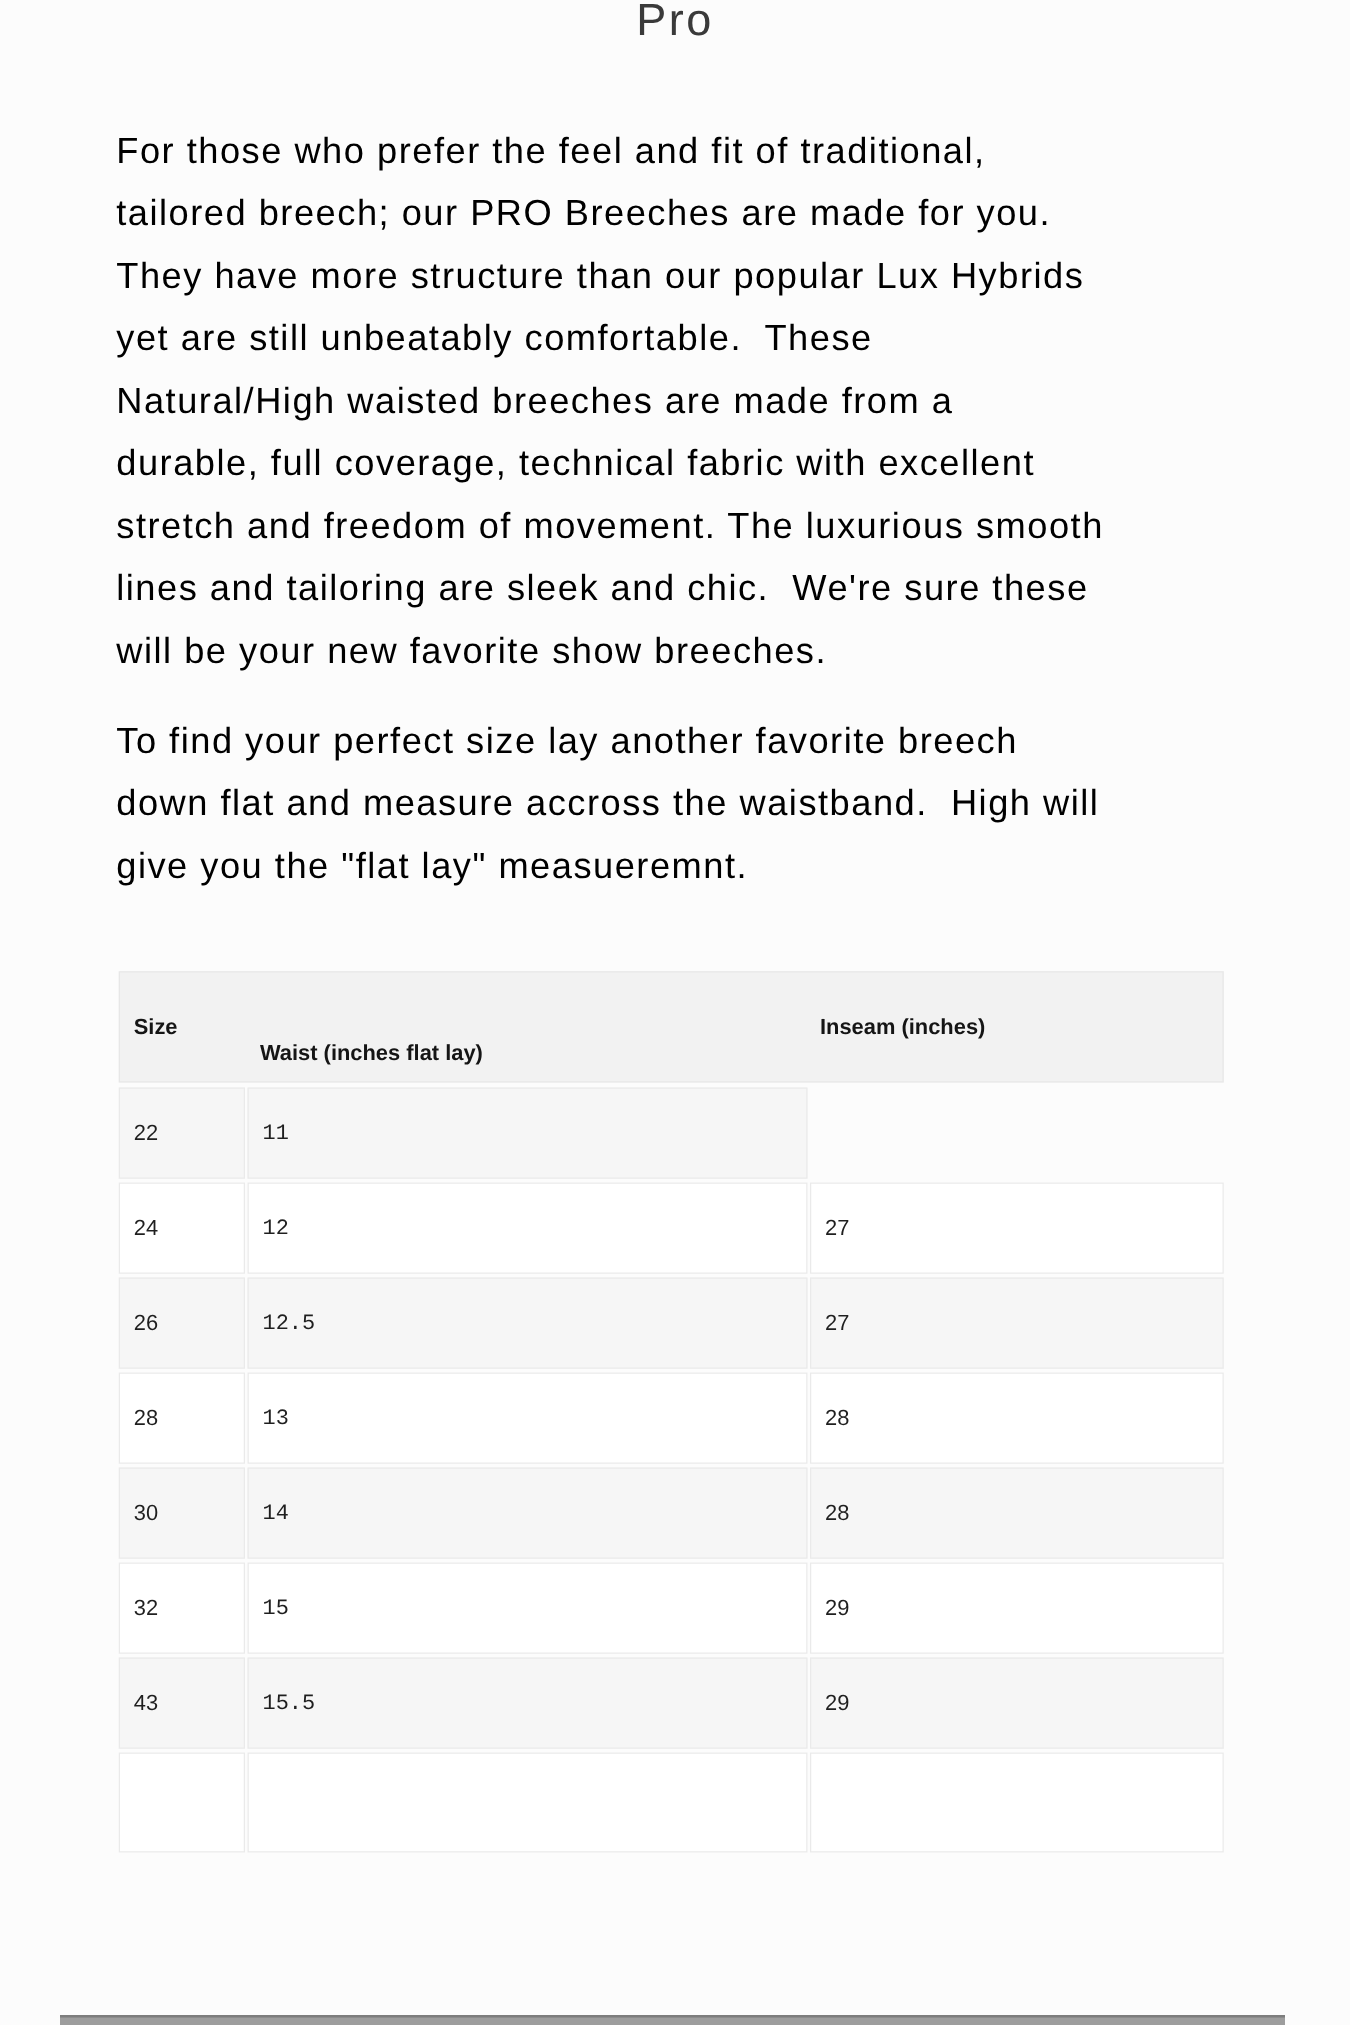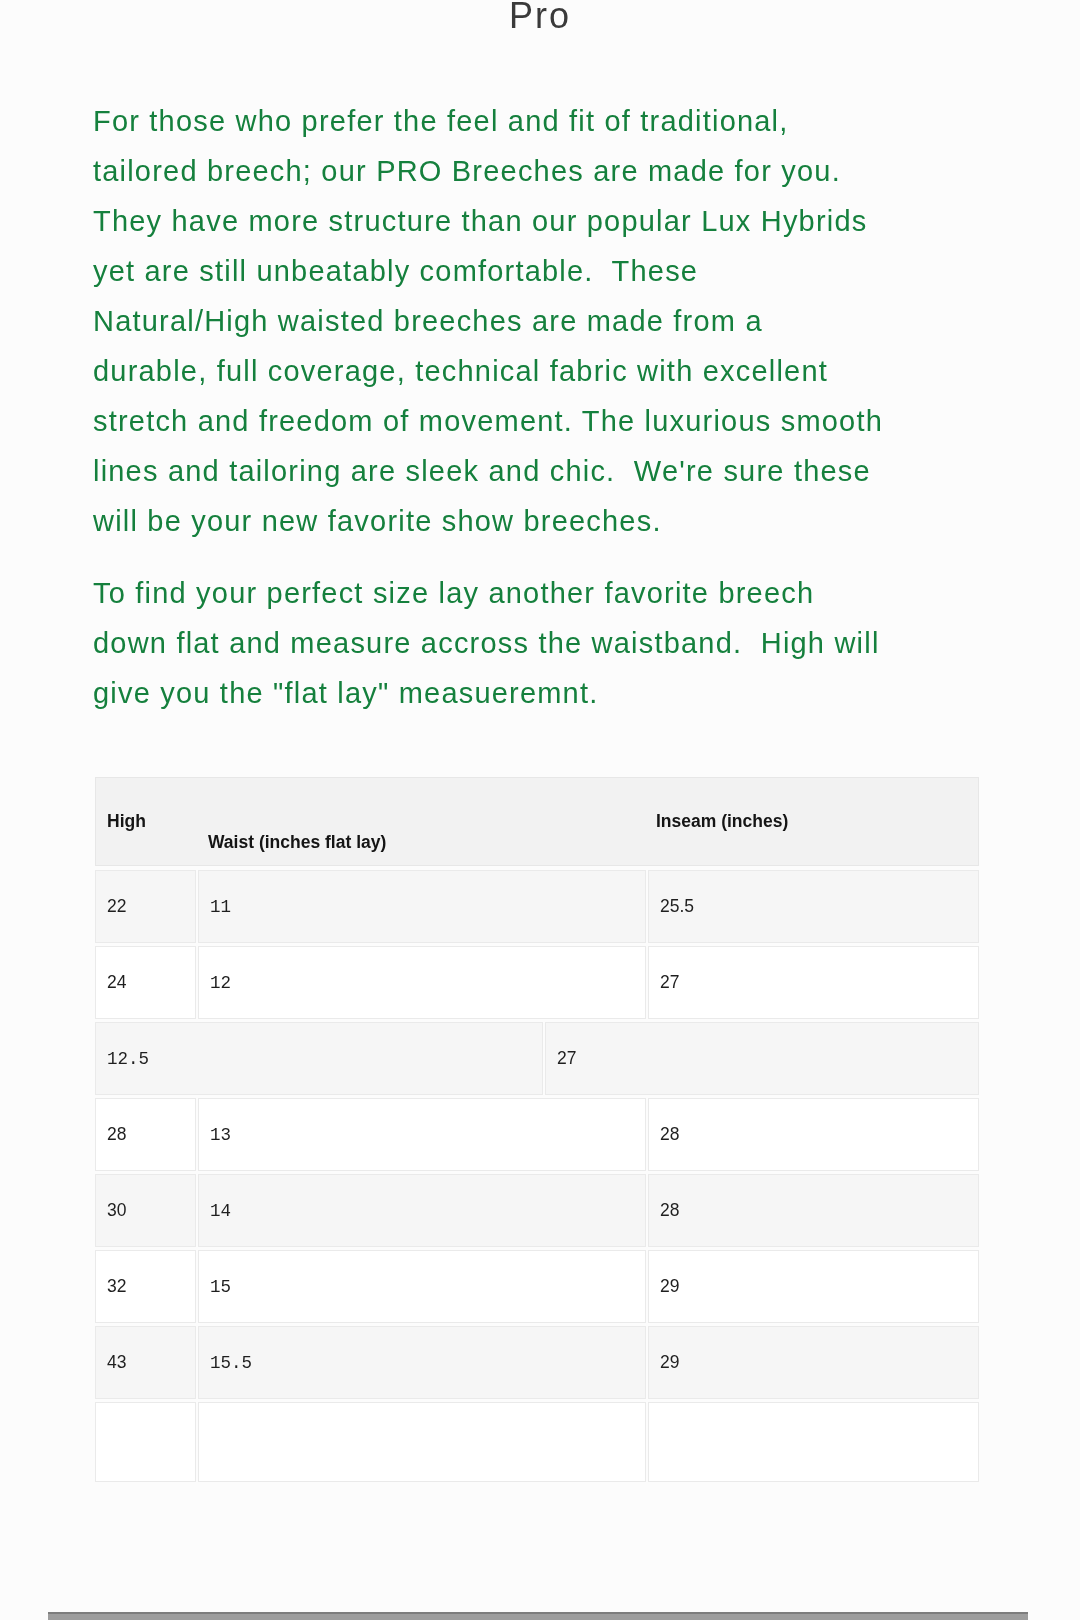--- a/index.html
+++ b/index.html
@@ -32,21 +32,21 @@
     position: absolute;
     left: 93px;
     top: 96px;
     width: 870px;
   }
   .para {
     margin: 0;
     font-size: 29px;
     line-height: 50px;
     letter-spacing: 1.2px;
-    color: #15803d;
+    color: #000000;
     white-space: pre;
   }
   .para.second { margin-top: 22px; }
 
   .size-table {
     position: absolute;
     left: 95px;
     top: 777px;
     width: 884px;
   }
@@ -118,36 +118,36 @@
 stretch and freedom of movement. The luxurious smooth
 lines and tailoring are sleek and chic.  We're sure these
 will be your new favorite show breeches.</p>
   <p class="para second">To find your perfect size lay another favorite breech
 down flat and measure accross the waistband.  High will
 give you the "flat lay" measueremnt.</p>
 </div>
 
 <div class="size-table">
   <div class="t-head">
-    <div class="hc c1">High</div>
+    <div class="hc c1">Size</div>
     <div class="hc c2">Waist (inches flat lay)</div>
     <div class="hc c3">Inseam (inches)</div>
   </div>
   <div class="t-body">
     <div class="t-row alt">
       <div class="tc c1">22</div>
       <div class="tc c2">11</div>
-      <div class="tc c3">25.5</div>
     </div>
     <div class="t-row">
       <div class="tc c1">24</div>
       <div class="tc c2">12</div>
       <div class="tc c3">27</div>
     </div>
     <div class="t-row alt">
+      <div class="tc c1">26</div>
       <div class="tc c2">12.5</div>
       <div class="tc c3">27</div>
     </div>
     <div class="t-row">
       <div class="tc c1">28</div>
       <div class="tc c2">13</div>
       <div class="tc c3">28</div>
     </div>
     <div class="t-row alt">
       <div class="tc c1">30</div>

